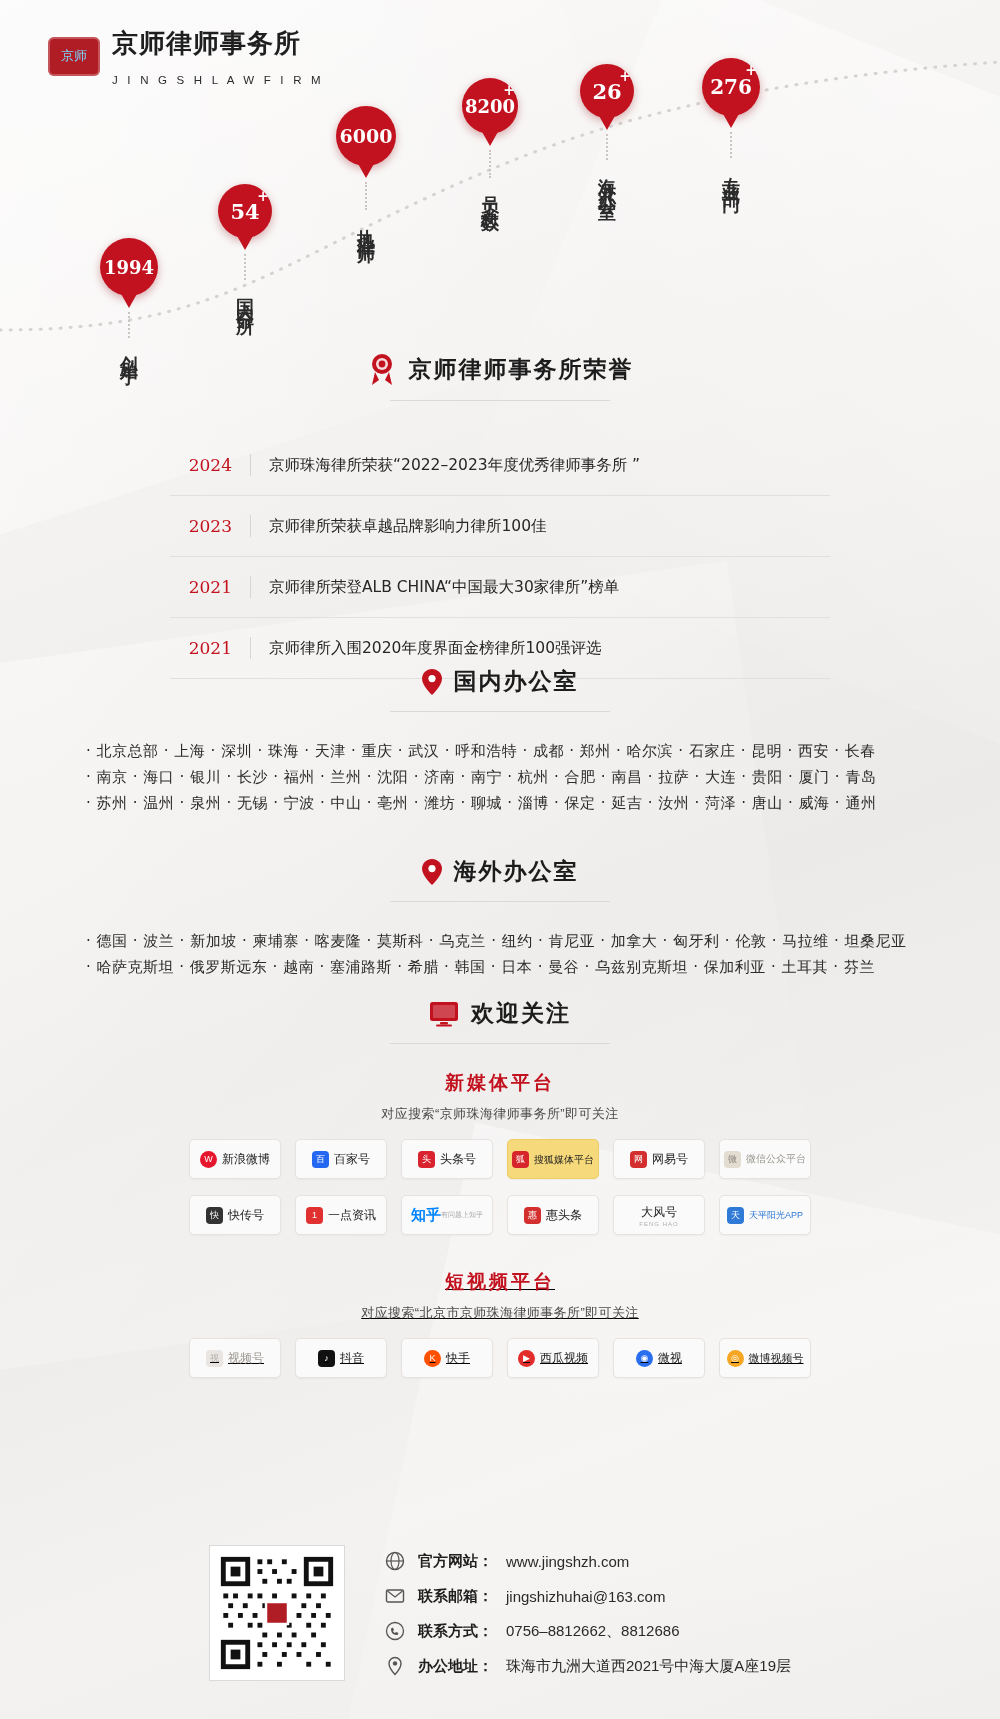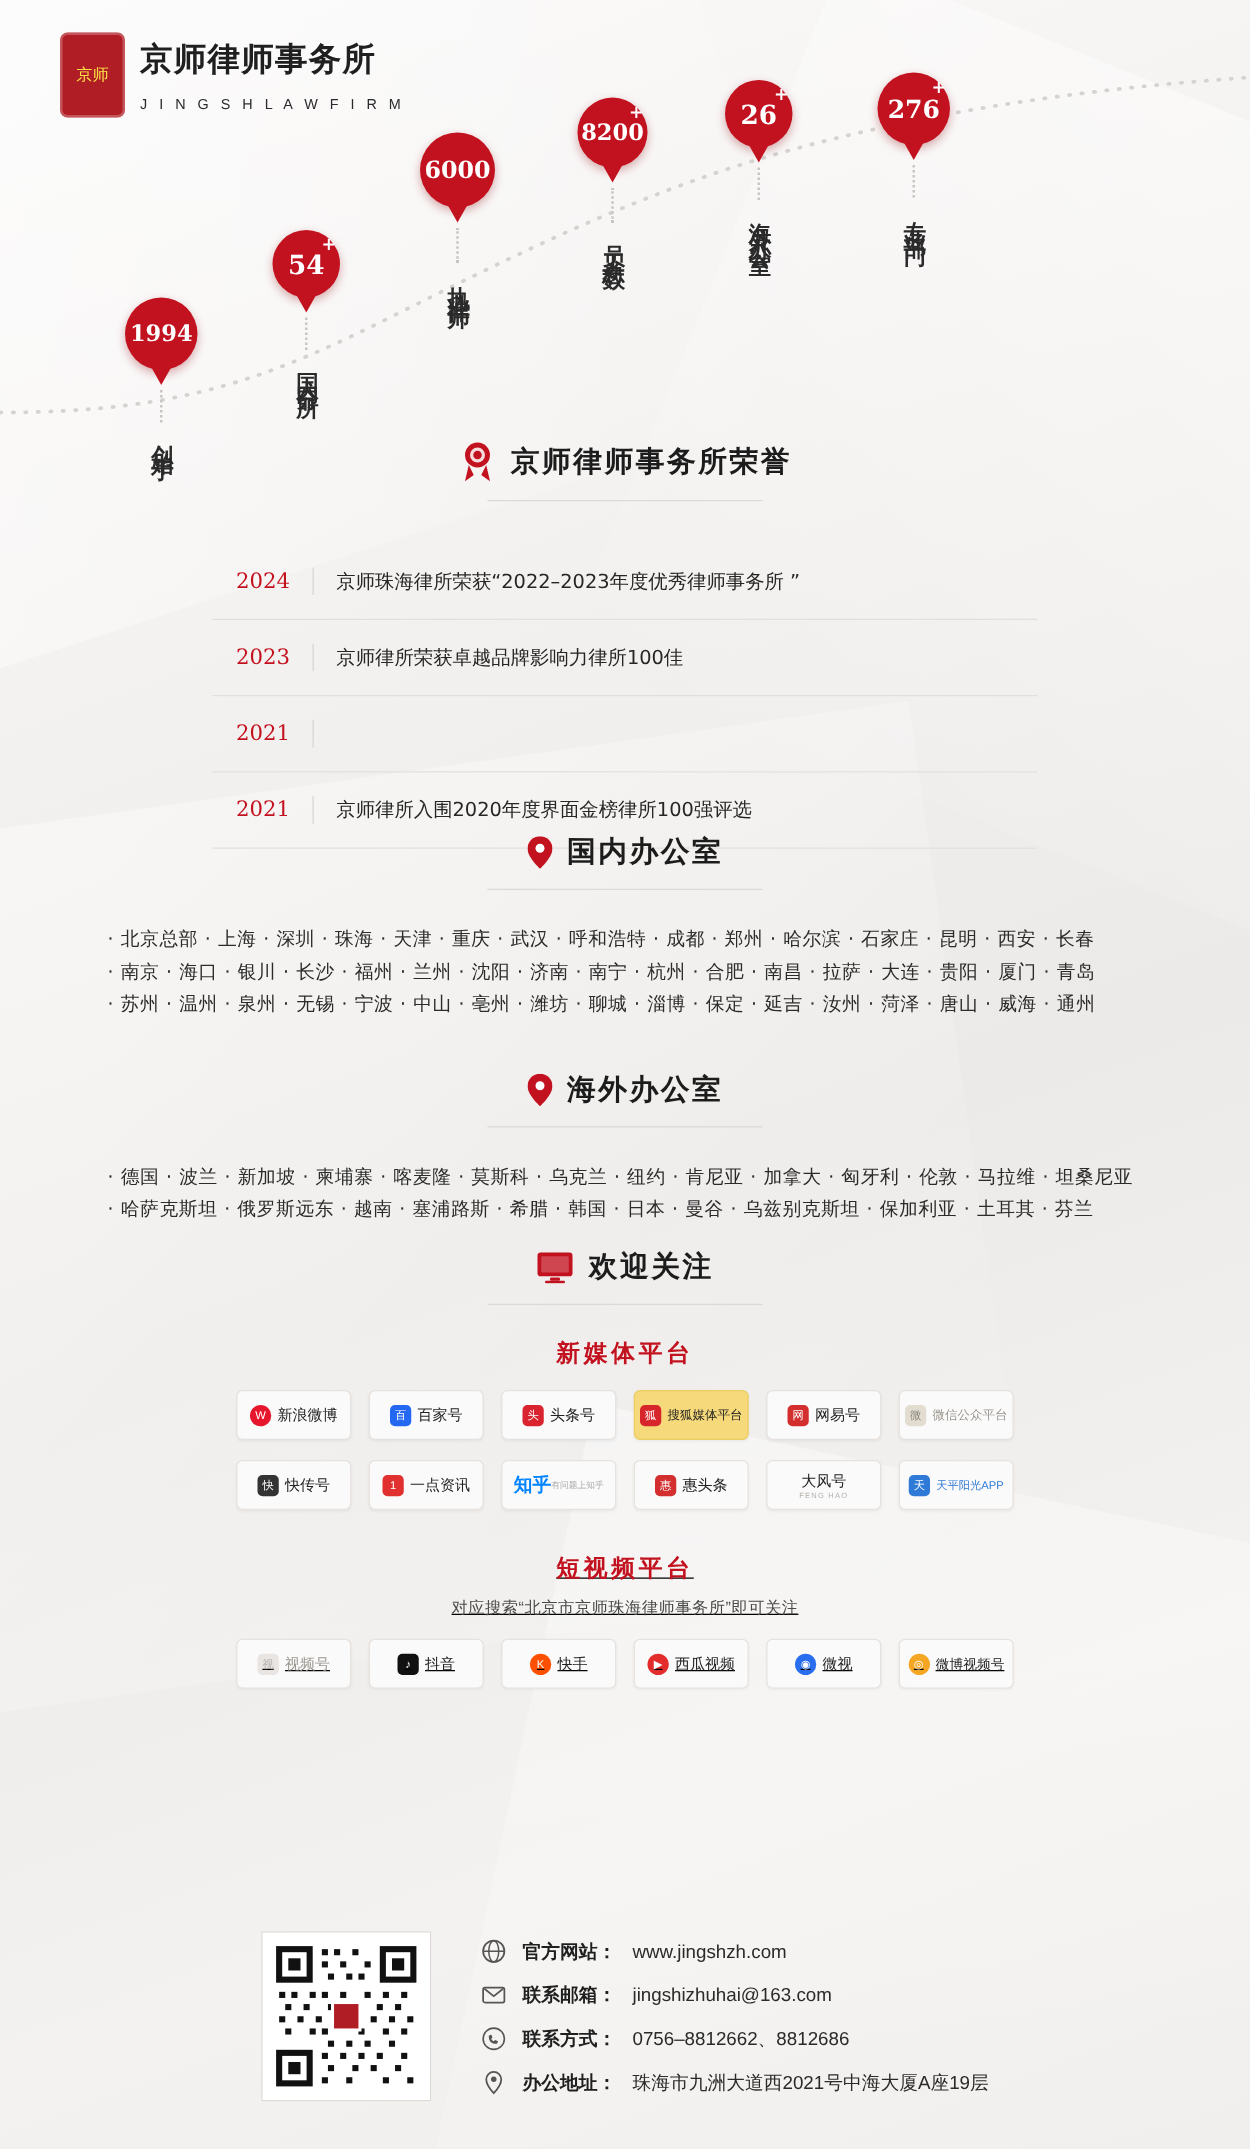--- a/index.html
+++ b/index.html
@@ -31,24 +31,24 @@
   .f4 { right:-200px; bottom:-120px; width:800px; height:640px; transform: rotate(12deg);
         background: linear-gradient(160deg, rgba(255,255,255,0.4), rgba(255,255,255,0)); }
 
   
   .logo {
     position: absolute;
     left: 48px; top: 26px;
     display: flex; align-items: center; gap: 12px;
   }
   .seal {
-    width: 52px; height: 68px;
+    width: 52px; height: 39px;
     background: #b01d25;
     border-radius: 6px;
-    color: #fde047;
+    color: #7dd3fc;
     display: flex; align-items: center; justify-content: center;
     font-family: Liberation Serif, serif;
     font-size: 13px; line-height: 1.05;
     text-align: center;
     letter-spacing: 0;
     box-shadow: inset 0 0 0 2px rgba(255,255,255,0.25);
   }
   .logo-text { display: flex; flex-direction: column; gap: 13px; }
   .logo-cn {
     font-family: "DejaVu Serif", serif;
@@ -326,20 +326,21 @@
         <div class="honor-text">京师珠海律所荣获“2022–2023年度优秀律师事务所 ”</div>
       </div>
       <div class="honor-row">
         <div class="honor-year">2023</div>
         <div class="honor-sep"></div>
         <div class="honor-text">京师律所荣获卓越品牌影响力律所100佳</div>
       </div>
       <div class="honor-row">
         <div class="honor-year">2021</div>
         <div class="honor-sep"></div>
+        <div class="honor-text">京师律所荣登ALB CHINA“中国最大30家律所”榜单</div>
       </div>
       <div class="honor-row">
         <div class="honor-year">2021</div>
         <div class="honor-sep"></div>
         <div class="honor-text">京师律所入围2020年度界面金榜律所100强评选</div>
       </div>
     </div>
   </div>
 
   <div style="position:absolute; left:0; top:666px; width:1000px;">
@@ -380,20 +381,21 @@
         <rect x="4" y="4" width="22" height="13" rx="1" fill="#fff" opacity="0.22"></rect>
         <rect x="11" y="21" width="8" height="2.5" rx="1" fill="#c3121f"></rect>
         <rect x="7" y="23.5" width="16" height="2" rx="1" fill="#c3121f"></rect>
       </svg>
       <div class="sec-title">欢迎关注</div>
     </div>
     <div class="sec-rule"></div>
 
     <div style="margin-top:26px;">
       <div class="plat-title">新媒体平台</div>
+      <div class="plat-sub">对应搜索“京师珠海律师事务所”即可关注</div>
 
       <div class="chip-row">
         <div class="chip">
           <span class="badge" style="background:#e6162d;border-radius:50%;">W</span>
           <span class="txt">新浪微博</span>
         </div>
         <div class="chip">
           <span class="badge" style="background:#2468f2;">百</span>
           <span class="txt">百家号</span>
         </div>

